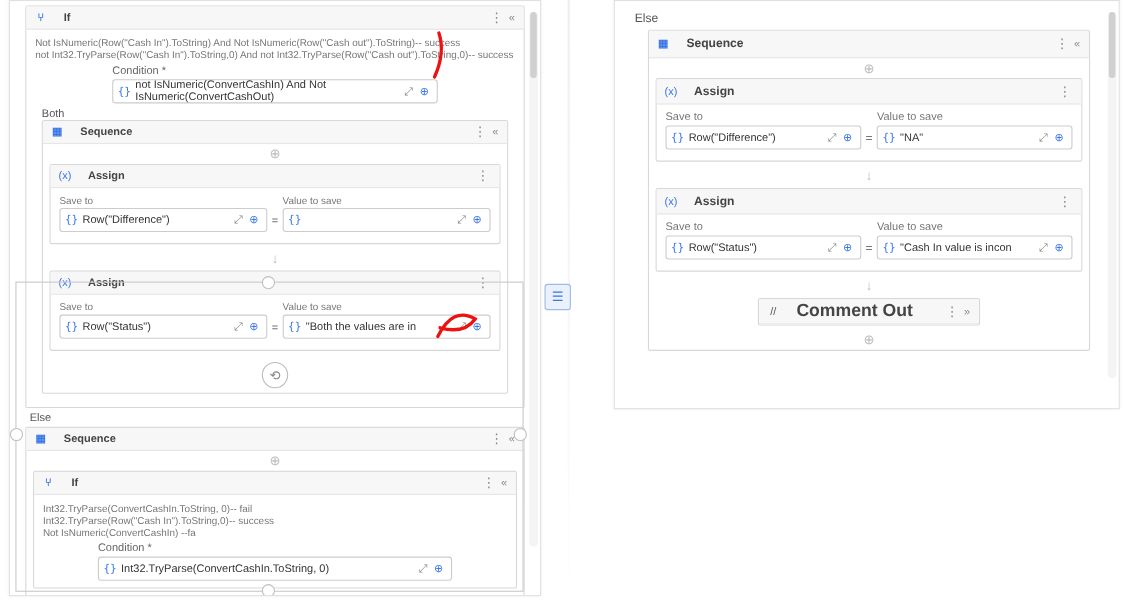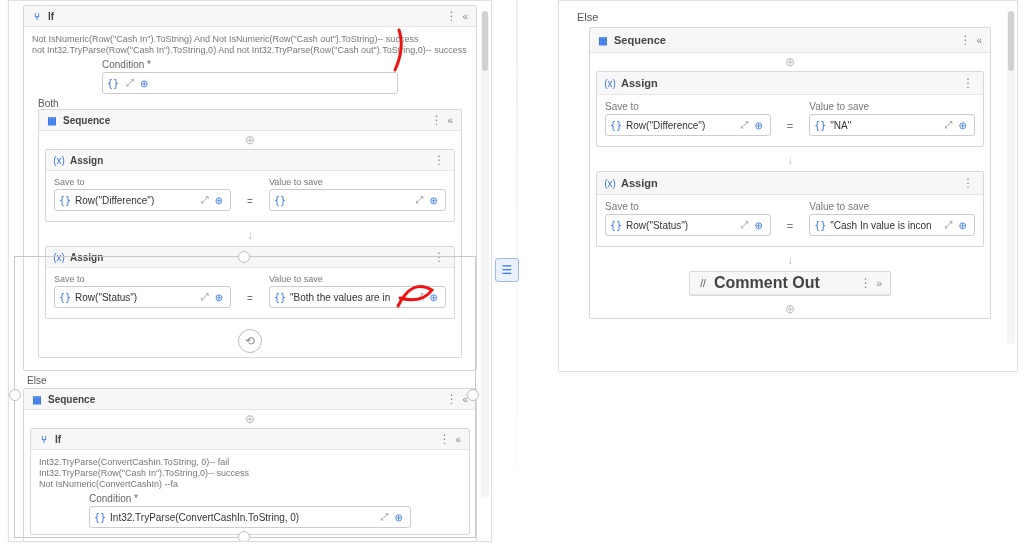--- a/index.html
+++ b/index.html
@@ -10,40 +10,40 @@
   .divider{position:absolute;left:516px;top:0;width:2px;height:548px;background:linear-gradient(#eee,#fff)}
   .scrollbar{position:absolute;right:2px;top:10px;width:8px;height:90%;background:#f4f4f4;border-radius:4px}
   .scrollbar::after{content:"";position:absolute;left:1px;top:0;width:6px;height:60px;background:#d0d0d0;border-radius:3px}
 
   
   .selOutline{position:absolute;border:1px solid #c9c9c9}
   .handle{position:absolute;width:10px;height:10px;background:#fff;border:1px solid #bfbfbf;border-radius:50%}
 
   .card{border:1px solid #d8d8d8;border-radius:2px;background:#fff;margin:4px}
   .cardHeader{display:flex;align-items:center;height:20px;background:#f7f7f7;border-bottom:1px solid #e6e6e6;padding:0 6px;font-size:10px}
-  .cardHeader .title{font-weight:600;color:#444;margin-left:4px}
+  .cardHeader .title{font-weight:600;color:#444;margin-left:14px}
   .cardHeader .dots{margin-left:auto;color:#888;font-size:12px;letter-spacing:1px;padding:0 2px;cursor:pointer}
   .cardHeader .collapse{color:#888;font-size:10px;padding:0 2px;cursor:pointer}
   .icon{display:inline-flex;width:14px;height:14px;align-items:center;justify-content:center;font-size:10px;color:#3b78e7}
   .flowIcon{color:#3b78e7;font-weight:bold}
   .assignIcon{color:#3b78e7}
   .commentIcon{color:#555}
   .cardBody{padding:6px 8px;font-size:10px;color:#555}
   .commentLine{font-size:9px;color:#777;margin:1px 0}
   .condLabel{font-size:10px;color:#666;margin-top:4px}
   .condBox{display:flex;align-items:center;border:1px solid #ccc;border-radius:3px;height:20px;padding:0 4px;margin-top:2px;font-size:10px;background:#fff}
   .fx{color:#3b78e7;font-family:monospace;margin-right:4px}
   .condBox .val{flex:1;color:#333}
   .expand{color:#888;font-size:10px;padding:0 3px;cursor:pointer}
   .plusCircle{color:#3b78e7;font-size:10px;padding:0 3px;cursor:pointer}
   .branchLabel{font-size:10px;color:#555;margin:4px 0 0 6px}
   .plusRow{text-align:center;color:#bbb;font-size:12px;margin:2px 0;cursor:pointer}
   .arrow{text-align:center;color:#bbb;font-size:12px;margin:4px 0}
   .gearCircle{width:22px;height:22px;border:1px solid #bbb;border-radius:50%;display:inline-flex;align-items:center;justify-content:center;color:#888;font-size:12px;margin:4px auto;cursor:pointer}
-  .assignBody{display:flex;padding:6px 8px 10px;gap:16px;align-items:flex-end}
+  .assignBody{display:flex;padding:6px 8px 10px;gap:4px;align-items:flex-end}
   .assignCol{flex:1}
   .colLbl{font-size:9px;color:#777;margin-bottom:2px}
   .eq{color:#777;padding-bottom:4px}
   .valBox{display:flex;align-items:center;border:1px solid #ccc;border-radius:3px;height:20px;padding:0 4px;font-size:10px;background:#fff}
   .valBox .v{flex:1;color:#333;white-space:nowrap;overflow:hidden;text-overflow:ellipsis}
   .nested{margin:0 6px 6px 6px}
   .commentBody{text-align:center;font-style:italic;color:#888;font-size:10px;padding:6px}
   .floatIcon{position:absolute;width:22px;height:22px;border:1px solid #9bbbe8;background:#eaf1fb;border-radius:3px;display:flex;align-items:center;justify-content:center;color:#3b78e7;font-size:12px;cursor:pointer}
 
   
@@ -71,20 +71,21 @@
         <span class="dots">⋮</span>
         <span class="collapse">«</span>
       </div>
       <div class="cardBody">
         <div class="commentLine">Not IsNumeric(Row("Cash In").ToString) And Not IsNumeric(Row("Cash out").ToString)-- success</div>
         <div class="commentLine">not Int32.TryParse(Row("Cash In").ToString,0) And not Int32.TryParse(Row("Cash out").ToString,0)-- success</div>
         <div style="margin-left:70px;margin-right:70px">
           <div class="condLabel">Condition *</div>
           <div class="condBox">
             <span class="fx">{}</span>
+            <span class="val">not IsNumeric(ConvertCashIn) And Not IsNumeric(ConvertCashOut)</span>
             <span class="expand">⤢</span>
             <span class="plusCircle">⊕</span>
           </div>
         </div>
         <div class="branchLabel">Both</div>
 
         <div class="card nested">
           <div class="cardHeader">
             <span class="icon flowIcon">▦</span>
             <span class="title">Sequence</span>

